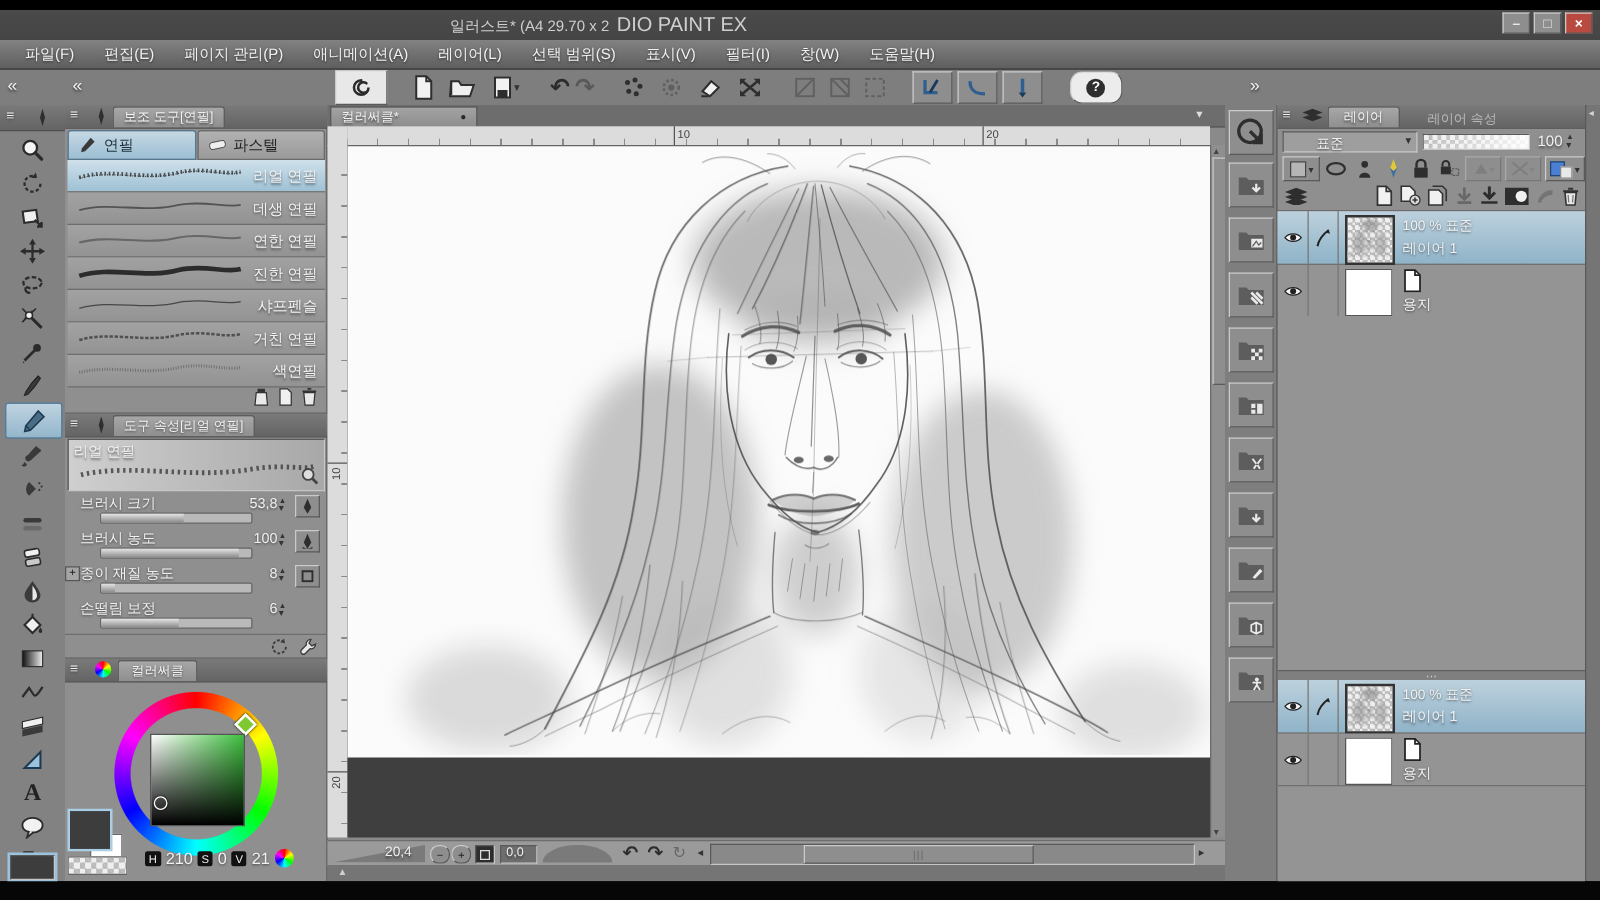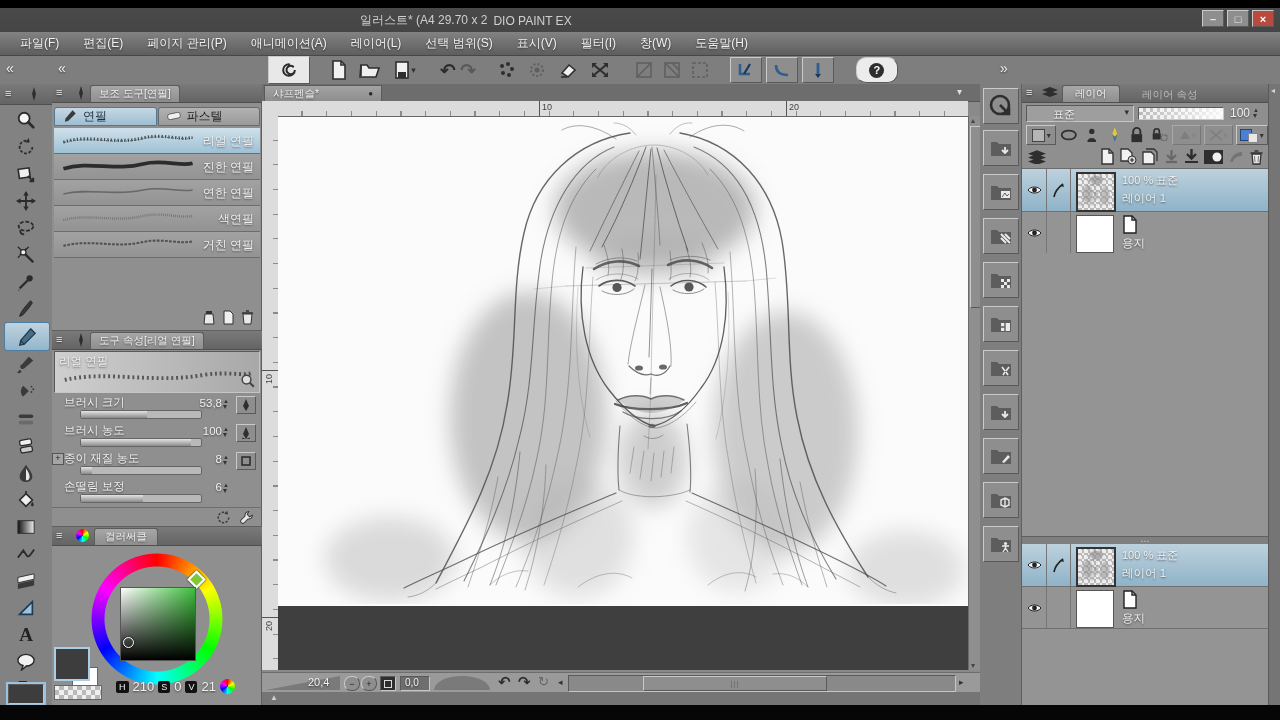--- a/index.html
+++ b/index.html
@@ -31,21 +31,21 @@
   .cell{position:absolute;top:0;bottom:0;border-right:1px solid #767676;}
   .ticon{width:22px;height:20px;}
   svg{display:block;}
 </style>
 </head>
 <body>
 
 <div class="abs" style="left:0;top:0;width:1280px;height:32px;background:linear-gradient(#000 0,#000 8px,#4a4a4a 8px,#454545 32px);">
   <div class="abs" style="left:360px;top:12px;width:700px;display:flex;align-items:center;gap:6px;">
     <span style="color:#cfcfcf;font-size:12px;">일러스트* (A4 29.70 x 2</span>
-    <span style="color:#cfcfcf;font-size:12px;">DIO PAINT EX</span>
+    <span style="color:#cfcfcf;font-size:16px;">DIO PAINT EX</span>
   </div>
   <div class="abs" style="right:6px;top:10px;display:flex;gap:3px;">
     <div class="bevel ctr" style="width:20px;height:15px;color:#e8e8e8;font-weight:bold;">
       <span>–</span>
       </div>
     <div class="bevel ctr" style="width:20px;height:15px;color:#e8e8e8;">
       <span>□</span>
       </div>
     <div class="bevel ctr" style="width:20px;height:15px;background:#b84a40;color:#fff;font-weight:bold;">
       <span>×</span>
@@ -325,21 +325,21 @@
 <div class="abs" style="left:52px;top:84px;width:210px;height:621px;background:#8f8f8f;border-right:1px solid #5f5f5f;box-sizing:border-box;">
 
   <div class="abs" style="left:0;top:0;width:210px;height:246px;">
     <div class="panelhdr abs" style="left:0;top:0;width:210px;height:18px;">
       <span class="wtxt" style="position:absolute;left:4px;top:2px;">≡</span>
       <svg width="10" height="14" viewBox="0 0 10 14" style="position:absolute;left:24px;top:2px;">
           <path d="M5,0 L7,7 L5,14 L3,7 Z" fill="#2e2e2e"></path>
         </svg>
       <span class="tab-active wtxt" style="position:absolute;left:38px;top:1px;padding:1px 8px;font-size:10.5px;">보조 도구[연필]</span>
     </div>
-    <div class="abs" style="left:2px;top:20px;width:206px;height:24px;display:flex;gap:1px;align-items:center;">
+    <div class="abs" style="left:2px;top:20px;width:206px;height:24px;display:flex;gap:1px;">
       <div style="flex:1;background:linear-gradient(#c6d8e4,#9cbed3);border:1px solid #54788f;border-radius:3px 3px 0 0;display:flex;align-items:center;gap:6px;padding-left:8px;">
         <svg width="14" height="14" viewBox="0 0 22 22">
             <path d="M15,2 L20,7 L8,19 L3,20 L4,15 Z" fill="#3a3a3a"></path>
           </svg>
         <span style="font-size:12px;color:#1c2e3a;">연필</span>
       </div>
       <div style="flex:1;background:linear-gradient(#b2b2b2,#9a9a9a);border:1px solid #6a6a6a;border-radius:3px 3px 0 0;display:flex;align-items:center;gap:6px;padding-left:8px;">
         <svg width="14" height="12" viewBox="0 0 20 14">
             <rect x="1" y="3" width="18" height="8" rx="3" fill="#efefef" stroke="#444" transform="rotate(-12 10 7)"></rect>
           </svg>
@@ -349,41 +349,53 @@
     <div class="abs" style="left:2px;top:44px;width:206px;">
       <div class="brushrow sel">
         <svg width="140" height="24" viewBox="0 0 206 24" style="position:absolute;left:4px;top:0;">
             <path d="M8,15 C45,3 85,19 125,9 C155,2 180,13 198,8" fill="none" stroke="#3c3c3c" stroke-width="4.5" stroke-dasharray="2 3" opacity=".85"></path>
             <path d="M8,16 C45,5 85,20 125,10 C155,3 180,14 198,9" fill="none" stroke="#2e2e2e" stroke-width="1.6" stroke-dasharray="1 2"></path>
           </svg>
         <span class="brushlabel wtxt">리얼 연필</span>
       </div>
       <div class="brushrow">
         <svg width="140" height="24" viewBox="0 0 206 24" style="position:absolute;left:4px;top:0;">
-            <path d="M8,16 C45,4 85,20 125,9 C155,2 180,13 198,8" fill="none" stroke="#262626" stroke-width="5.5" opacity=".95"></path>
-          </svg>
-        <span class="brushlabel wtxt">진한 연필</span>
+            <path d="M8,15 C45,5 85,19 125,9 C155,3 180,13 198,9" fill="none" stroke="#474747" stroke-width="2.2" opacity=".85"></path>
+          </svg>
+        <span class="brushlabel wtxt">데생 연필</span>
       </div>
       <div class="brushrow">
         <svg width="140" height="24" viewBox="0 0 206 24" style="position:absolute;left:4px;top:0;">
             <path d="M8,15 C45,5 85,19 125,9 C155,3 180,13 198,9" fill="none" stroke="#5a5a5a" stroke-width="2.4" opacity=".8"></path>
           </svg>
         <span class="brushlabel wtxt">연한 연필</span>
       </div>
       <div class="brushrow">
         <svg width="140" height="24" viewBox="0 0 206 24" style="position:absolute;left:4px;top:0;">
-            <path d="M8,15 C45,5 85,19 125,9 C155,3 180,13 198,9" fill="none" stroke="#5c5c5c" stroke-width="3.6" stroke-dasharray="1 2" opacity=".8"></path>
-          </svg>
-        <span class="brushlabel wtxt">색연필</span>
+            <path d="M8,16 C45,4 85,20 125,9 C155,2 180,13 198,8" fill="none" stroke="#262626" stroke-width="5.5" opacity=".95"></path>
+          </svg>
+        <span class="brushlabel wtxt">진한 연필</span>
+      </div>
+      <div class="brushrow">
+        <svg width="140" height="24" viewBox="0 0 206 24" style="position:absolute;left:4px;top:0;">
+            <path d="M8,16 C45,5 85,19 125,9 C155,3 180,13 198,8" fill="none" stroke="#3e3e3e" stroke-width="1.4" opacity=".9"></path>
+          </svg>
+        <span class="brushlabel wtxt">샤프펜슬</span>
       </div>
       <div class="brushrow">
         <svg width="140" height="24" viewBox="0 0 206 24" style="position:absolute;left:4px;top:0;">
             <path d="M8,15 C45,4 85,19 125,9 C155,3 180,13 198,8" fill="none" stroke="#434343" stroke-width="3" stroke-dasharray="4 2" opacity=".85"></path>
           </svg>
         <span class="brushlabel wtxt">거친 연필</span>
+      </div>
+      <div class="brushrow">
+        <svg width="140" height="24" viewBox="0 0 206 24" style="position:absolute;left:4px;top:0;">
+            <path d="M8,15 C45,5 85,19 125,9 C155,3 180,13 198,9" fill="none" stroke="#5c5c5c" stroke-width="3.6" stroke-dasharray="1 2" opacity=".8"></path>
+          </svg>
+        <span class="brushlabel wtxt">색연필</span>
       </div>
     </div>
     <div class="abs" style="left:0;top:222px;width:210px;height:22px;display:flex;justify-content:flex-end;align-items:center;gap:6px;padding-right:8px;box-sizing:border-box;">
       <svg width="14" height="15" viewBox="0 0 14 15">
           <rect x="4" y="1" width="6" height="3" fill="#333"></rect>
           <path d="M3,4 L11,4 L12,14 L2,14 Z" fill="#e9e9e9" stroke="#333"></path>
         </svg>
       <svg width="13" height="15" viewBox="0 0 13 15">
           <path d="M2,1 L8,1 L11,4 L11,14 L2,14 Z" fill="#f0f0f0" stroke="#333"></path>
         </svg>
@@ -517,21 +529,21 @@
       <span class="wtxt" style="font-size:13px;">21</span>
       <span style="width:15px;height:15px;border-radius:50%;background:conic-gradient(red,yellow,lime,cyan,blue,magenta,red);display:inline-block;"></span>
     </div>
   </div>
 </div>
 
 <div class="abs" style="left:262px;top:84px;width:718px;height:621px;background:#8a8a8a;">
 
   <div class="abs" style="left:0;top:0;width:718px;height:17px;background:#6d6d6d;border-bottom:1px solid #555;">
     <div style="position:absolute;left:2px;top:1px;width:118px;height:16px;background:linear-gradient(#a3a3a3,#8e8e8e);border:1px solid #5a5a5a;border-bottom:none;display:flex;align-items:center;justify-content:space-between;padding:0 8px;box-sizing:border-box;">
-      <span class="wtxt" style="font-size:10.5px;">샤프펜슬*</span>
+      <span class="wtxt" style="font-size:10.5px;">컬러써클*</span>
       <span style="color:#2a2a2a;font-size:8px;">●</span>
     </div>
     <span style="position:absolute;right:18px;top:2px;color:#ddd;font-size:10px;">▾</span>
   </div>
 
   <div class="abs" style="left:0;top:17px;width:16px;height:15px;background:#dcdcdc;border-right:1px solid #999;border-bottom:1px solid #999;"></div>
   <div class="abs" style="left:16px;top:17px;width:690px;height:15px;background:#dcdcdc;border-bottom:1px solid #777;">
     <div style="position:absolute;left:0;bottom:0;width:100%;height:5px;background:repeating-linear-gradient(to right,transparent 0,transparent 23.5px,#8a8a8a 23.5px,#8a8a8a 24.7px);"></div>
     <div style="position:absolute;left:261px;top:0;width:1px;height:15px;background:#555;"></div>
     <div style="position:absolute;left:508px;top:0;width:1px;height:15px;background:#555;"></div>

